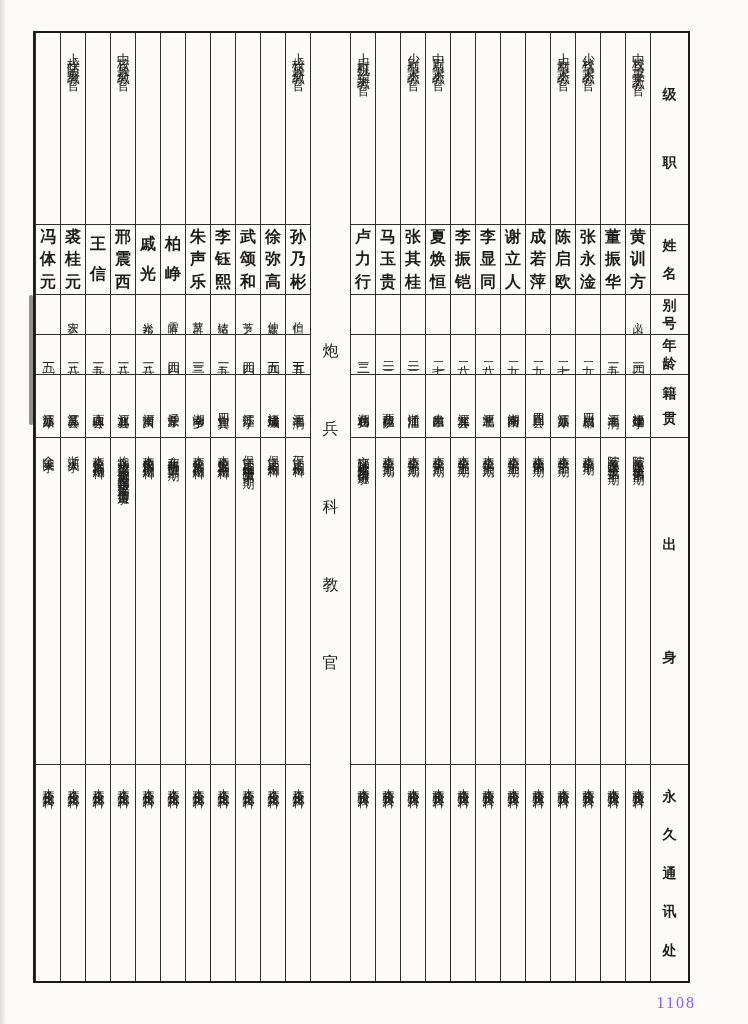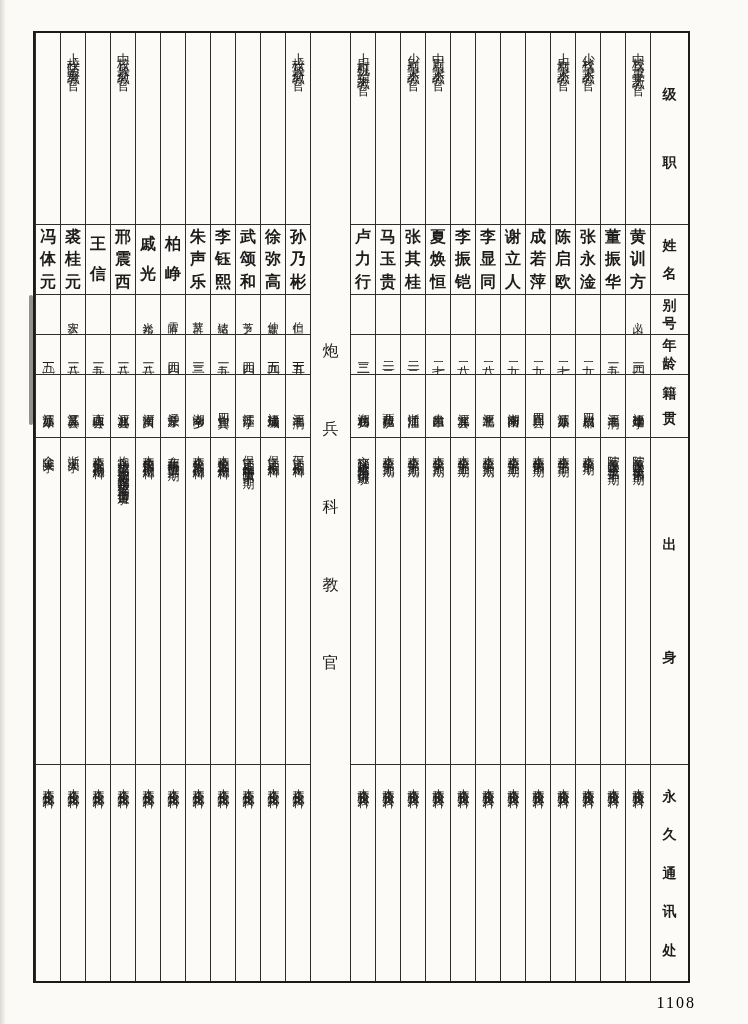--- a/index.html
+++ b/index.html
@@ -63,21 +63,21 @@
   .c-bg     .vtext { padding-top: 8px;  font-size: 12px; letter-spacing: 2px; line-height: 13px; }
   .c-addr   .vtext { padding-top: 14px; font-size: 12px; letter-spacing: 2px; line-height: 13px; }
 
   
   .hcell { flex-direction: column; align-items: center; justify-content: space-evenly;
            font-size: 14px; font-weight: 600; }
   .hcell span { display:block; line-height: 15px; }
 
   .page-number {
     position: absolute; right: 52px; bottom: 12px;
-    font-size: 16px; letter-spacing: 2px; color: #000000;
+    font-size: 16px; letter-spacing: 2px; color: #8b5cf6;
     font-family: "Liberation Serif", "DejaVu Serif", serif;
   }
 </style>
 </head>
 <body>
 
 <div class="scan-edge"></div>
 <div class="scan-streak"></div>
 
 <div class="reg-table" id="reg-table">

